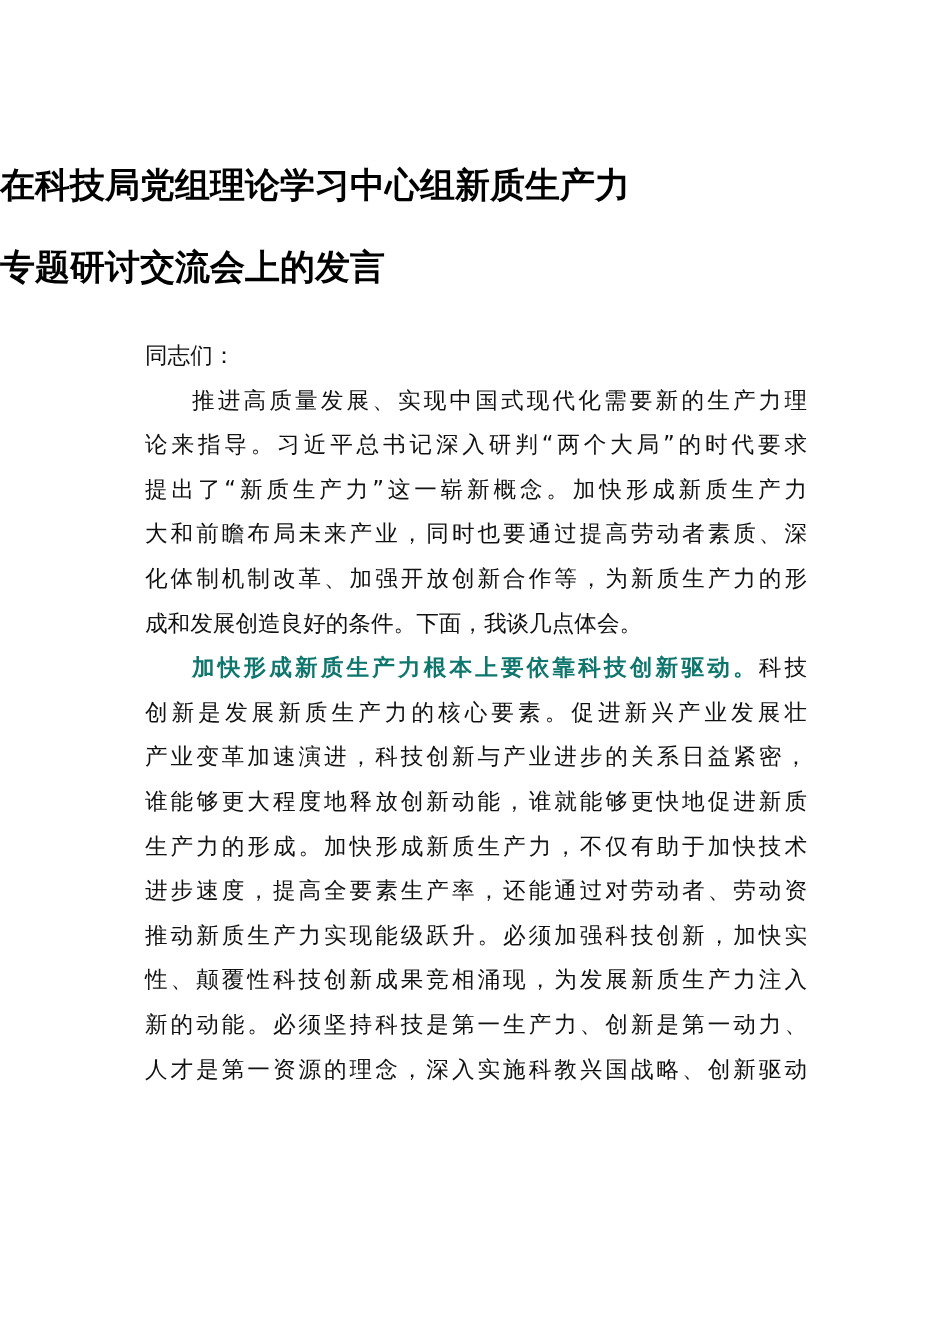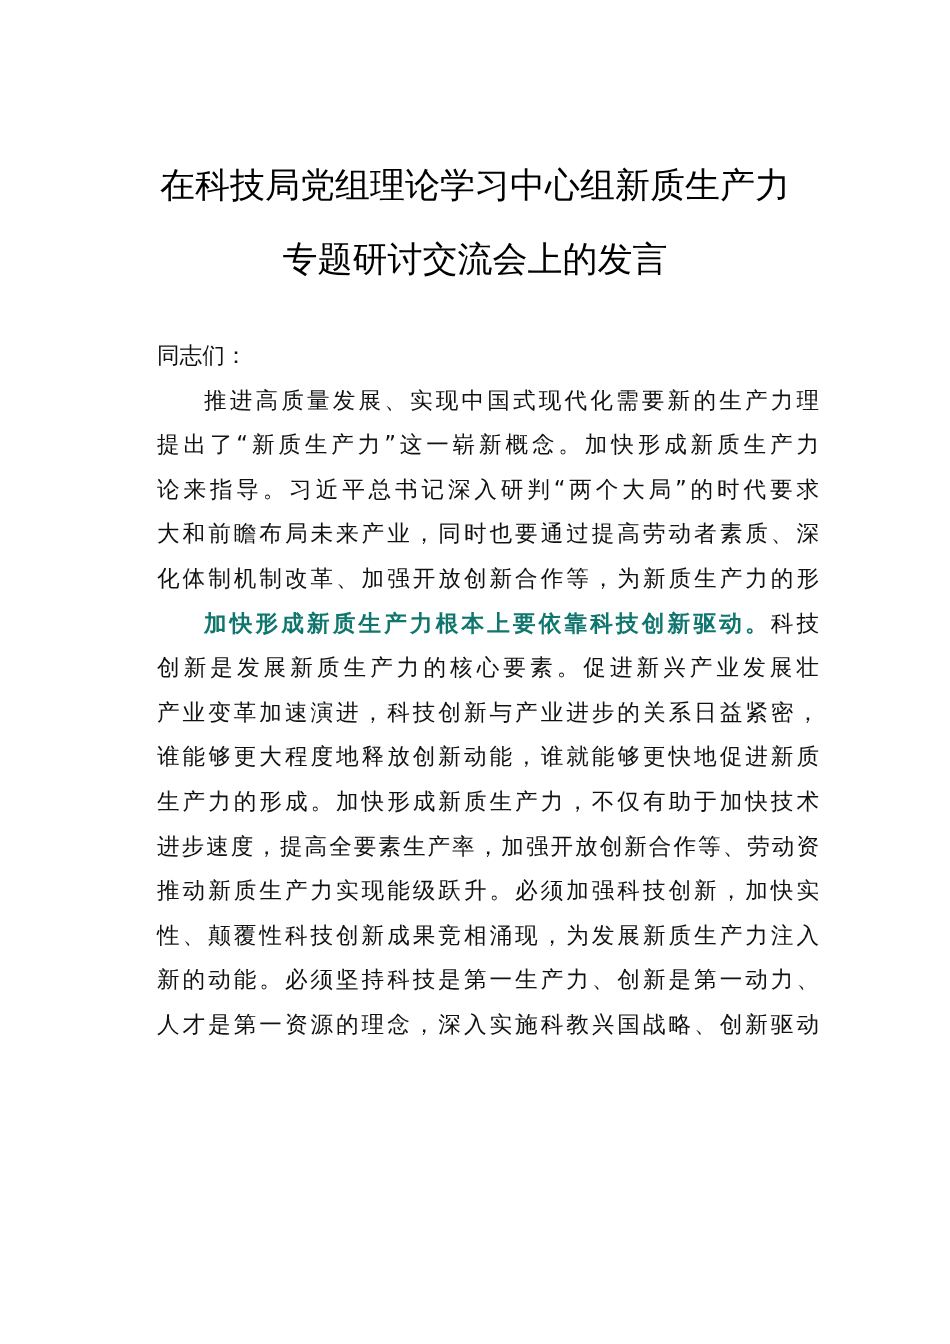--- a/index.html
+++ b/index.html
@@ -1,58 +1,59 @@
 <!DOCTYPE html>
 <html><head>
 <meta charset="utf-8">
 <style>
   html, body { margin:0; padding:0; background:#ffffff; }
   body { width:950px; height:1344px; position:relative; overflow:hidden; }
   .page { position:absolute; left:0; top:0; width:950px; height:1344px; background:#fff; }
   .title {
-    position:absolute; left:0; width:950px; text-align:center;
+    position:absolute; left:0; width:950px; text-align:left;
     font-family:"DejaVu Serif", "Liberation Serif", serif;
-    font-weight:normal; font-size:35px; color:#000; letter-spacing:0px; white-space:nowrap;
+    font-weight:bold; font-size:35px; color:#000; letter-spacing:0px; white-space:nowrap;
   }
   .title1 { top:162px; }
-  .title2 { top:236px; }
+  .title2 { top:244px; }
   .body {
-    position:absolute; left:157px; top:333px; width:662px;
+    position:absolute; left:145px; top:333px; width:662px;
     font-family:"DejaVu Sans", "Liberation Sans", sans-serif;
     font-size:22.6px; line-height:44.6px; color:#111;
   }
   .line { display:block; white-space:nowrap; text-align:justify; text-align-last:justify; height:44.6px; overflow:visible; }
   .line.last { text-align-last:left; }
   .line.indent { padding-left:47px; }
   .bold { font-weight:bold; color:#0f766e; }
 </style>
 </head>
 <body>
 
 <div class="page">
   <div class="title title1">在科技局党组理论学习中心组新质生产力</div>
   <div class="title title2">专题研讨交流会上的发言</div>
 
   <div class="body">
     <span class="line last">同志们：</span>
 
     <div>
       <span class="line indent">推进高质量发展、实现中国式现代化需要新的生产力理</span>
+      <span class="line">论来指导。习近平总书记深入研判“两个大局”的时代要求</span>
       <span class="line">提出了“新质生产力”这一崭新概念。加快形成新质生产力</span>
-      <span class="line">论来指导。习近平总书记深入研判“两个大局”的时代要求</span>
       <span class="line">大和前瞻布局未来产业，同时也要通过提高劳动者素质、深</span>
       <span class="line">化体制机制改革、加强开放创新合作等，为新质生产力的形</span>
+      <span class="line last">成和发展创造良好的条件。下面，我谈几点体会。</span>
     </div>
 
     <div>
       <span class="line indent"><span class="bold">加快形成新质生产力根本上要依靠科技创新驱动。</span><span>科技</span></span>
       <span class="line">创新是发展新质生产力的核心要素。促进新兴产业发展壮</span>
       <span class="line">产业变革加速演进，科技创新与产业进步的关系日益紧密，</span>
       <span class="line">谁能够更大程度地释放创新动能，谁就能够更快地促进新质</span>
       <span class="line">生产力的形成。加快形成新质生产力，不仅有助于加快技术</span>
-      <span class="line">进步速度，提高全要素生产率，加强开放创新合作等、劳动资</span>
+      <span class="line">进步速度，提高全要素生产率，还能通过对劳动者、劳动资</span>
       <span class="line">推动新质生产力实现能级跃升。必须加强科技创新，加快实</span>
       <span class="line">性、颠覆性科技创新成果竞相涌现，为发展新质生产力注入</span>
       <span class="line">新的动能。必须坚持科技是第一生产力、创新是第一动力、</span>
       <span class="line">人才是第一资源的理念，深入实施科教兴国战略、创新驱动</span>
     </div>
   </div>
 </div>
 
 </body></html>

